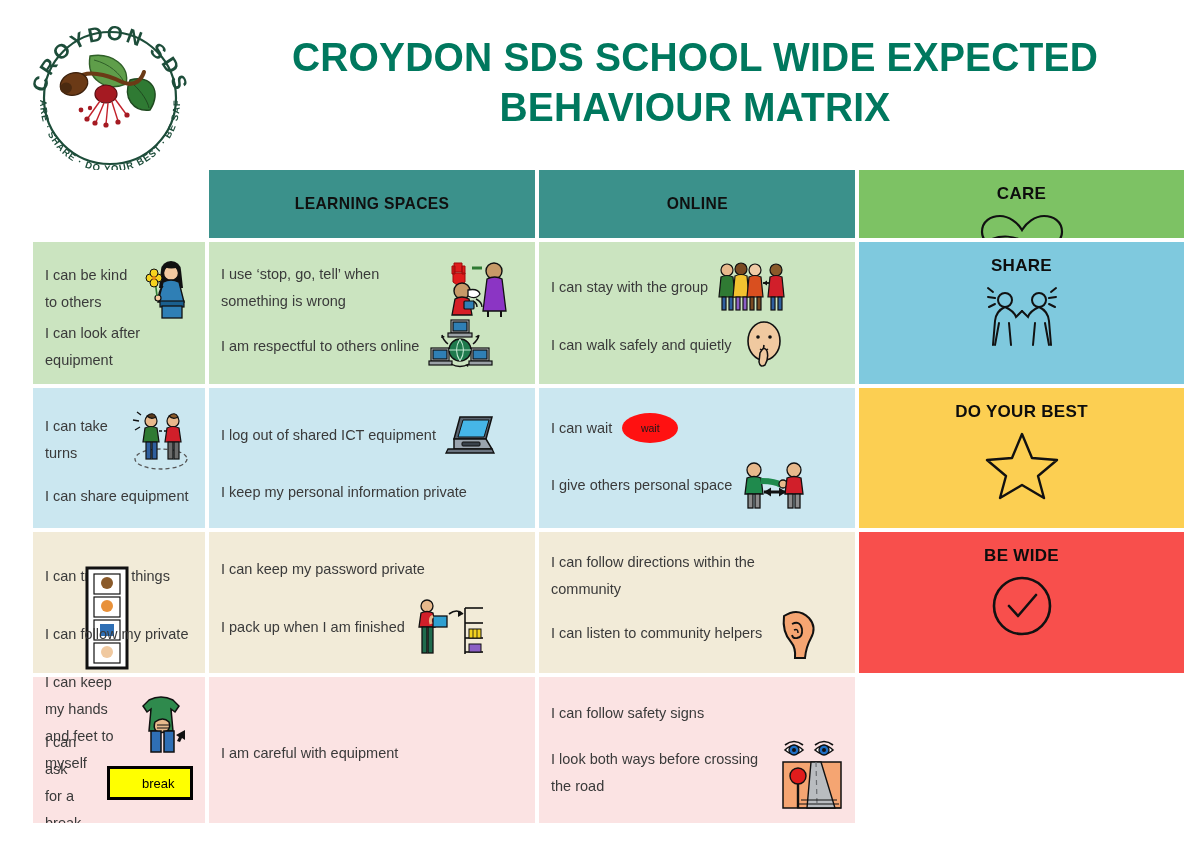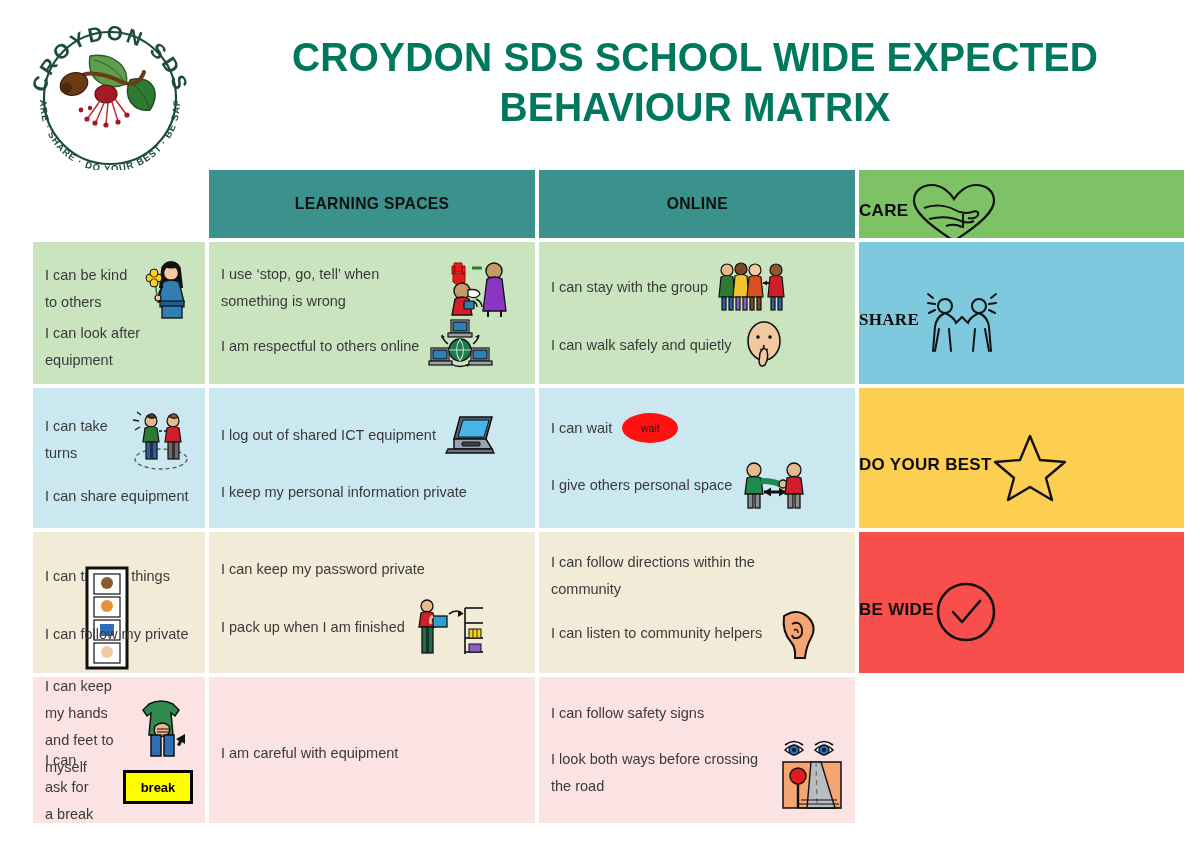--- a/index.html
+++ b/index.html
@@ -51,30 +51,30 @@
     display:flex;align-items:center;justify-content:center;
     color:#101010;
     font-weight:700;
     font-size:17px;
     letter-spacing:.4px;
     transform:none;
   }
   .col-head span{transform:scaleX(.92);display:inline-block;}
 
   .row-head{
-    display:flex;align-items:center;justify-content:flex-start;
+    display:flex;flex-direction:column;align-items:center;justify-content:flex-start;
     padding-top:14px;box-sizing:border-box;
   }
   .row-head .rh-label{
     color:#0d0d0d;font-weight:700;font-size:17px;letter-spacing:.3px;
     text-align:center;line-height:20px;
   }
   .row-head .rh-icon{margin-top:8px;}
   .rh-care{background:#7DC264;}
-  .rh-share{background:#7FC9DE;font-family:Liberation Serif, serif;}
+  .rh-share{background:#7FC9DE;}
   .rh-best{background:#FCCF52;}
   .rh-safe{background:#F84F4C;}
 
   .body-care{background:#CBE4C0;}
   .body-share{background:#CBE7F0;}
   .body-best{background:#F2EBD8;}
   .body-safe{background:#FBE3E3;}
 
   .cell-inner{
     position:relative;width:100%;height:100%;
@@ -106,21 +106,21 @@
   .tag-wait{
     width:56px;height:30px;border-radius:50%;
     background:#FF1111;
     display:flex;align-items:center;justify-content:center;
     color:#1a1a1a;font-size:10.5px;
   }
   .tag-break{
     width:64px;height:28px;
     background:#FFFF00;border:3px solid #000;
     display:flex;align-items:center;justify-content:center;
-    color:#000;font-weight:700;font-size:13px;
+    color:#000;font-weight:400;font-size:13px;padding-left:16px;
   }
 </style>
 </head>
 <body>
 
 <div class="page-header">
 
   <div class="logo">
     <svg width="168" height="150" viewBox="0 0 168 150" xmlns="http://www.w3.org/2000/svg">
       <defs>

